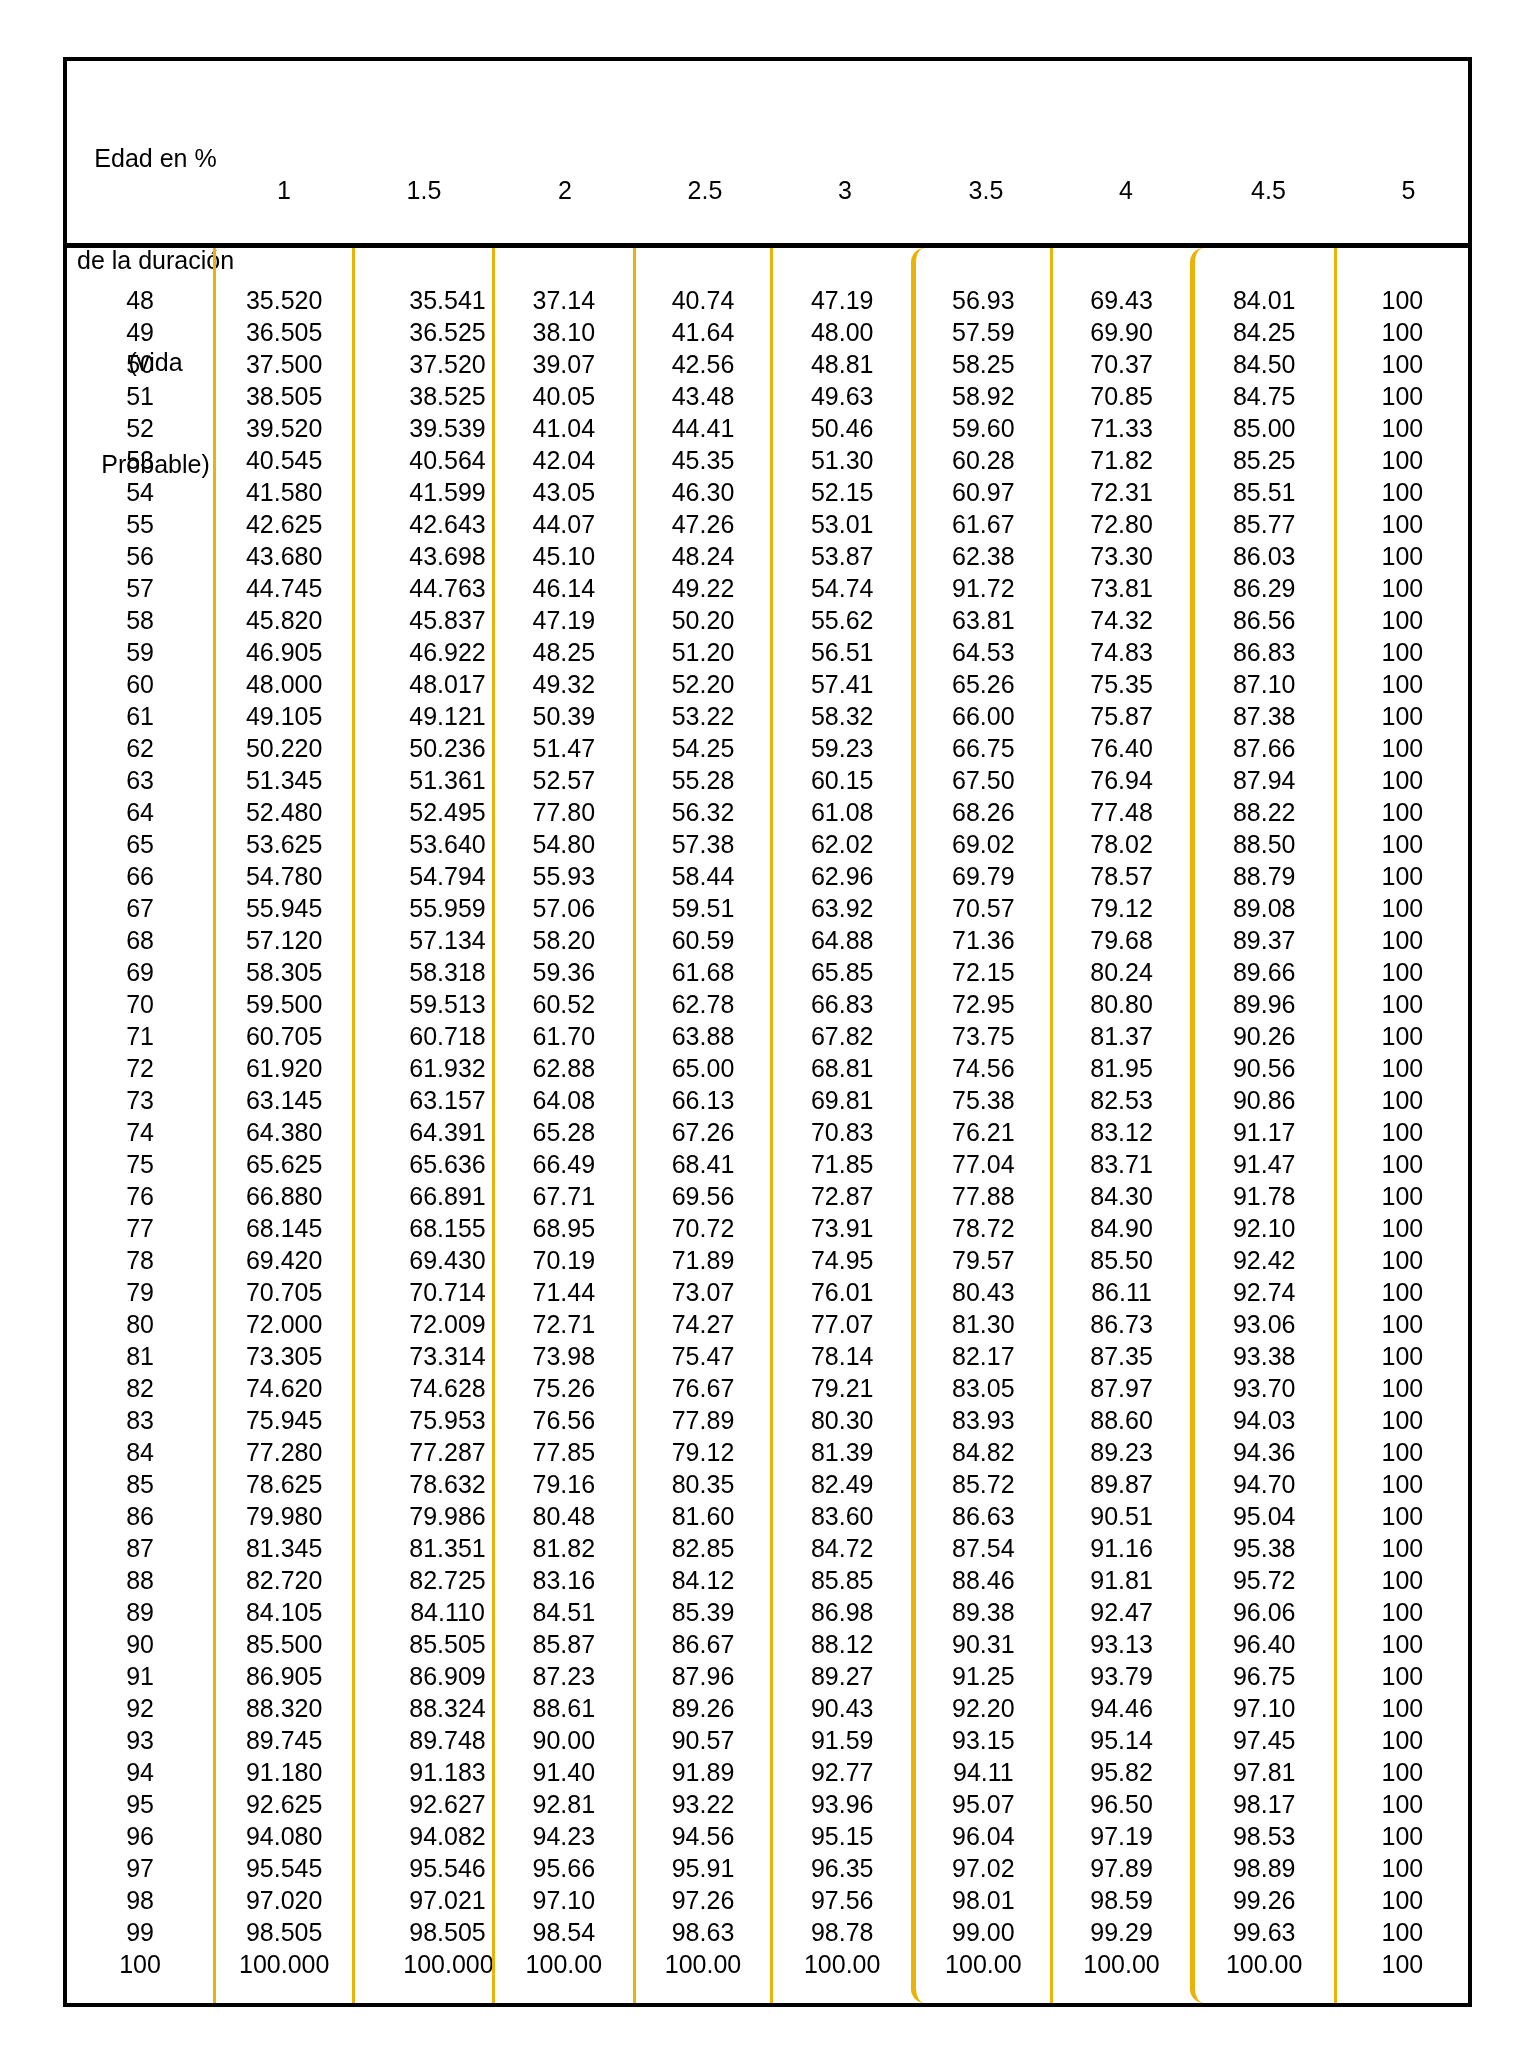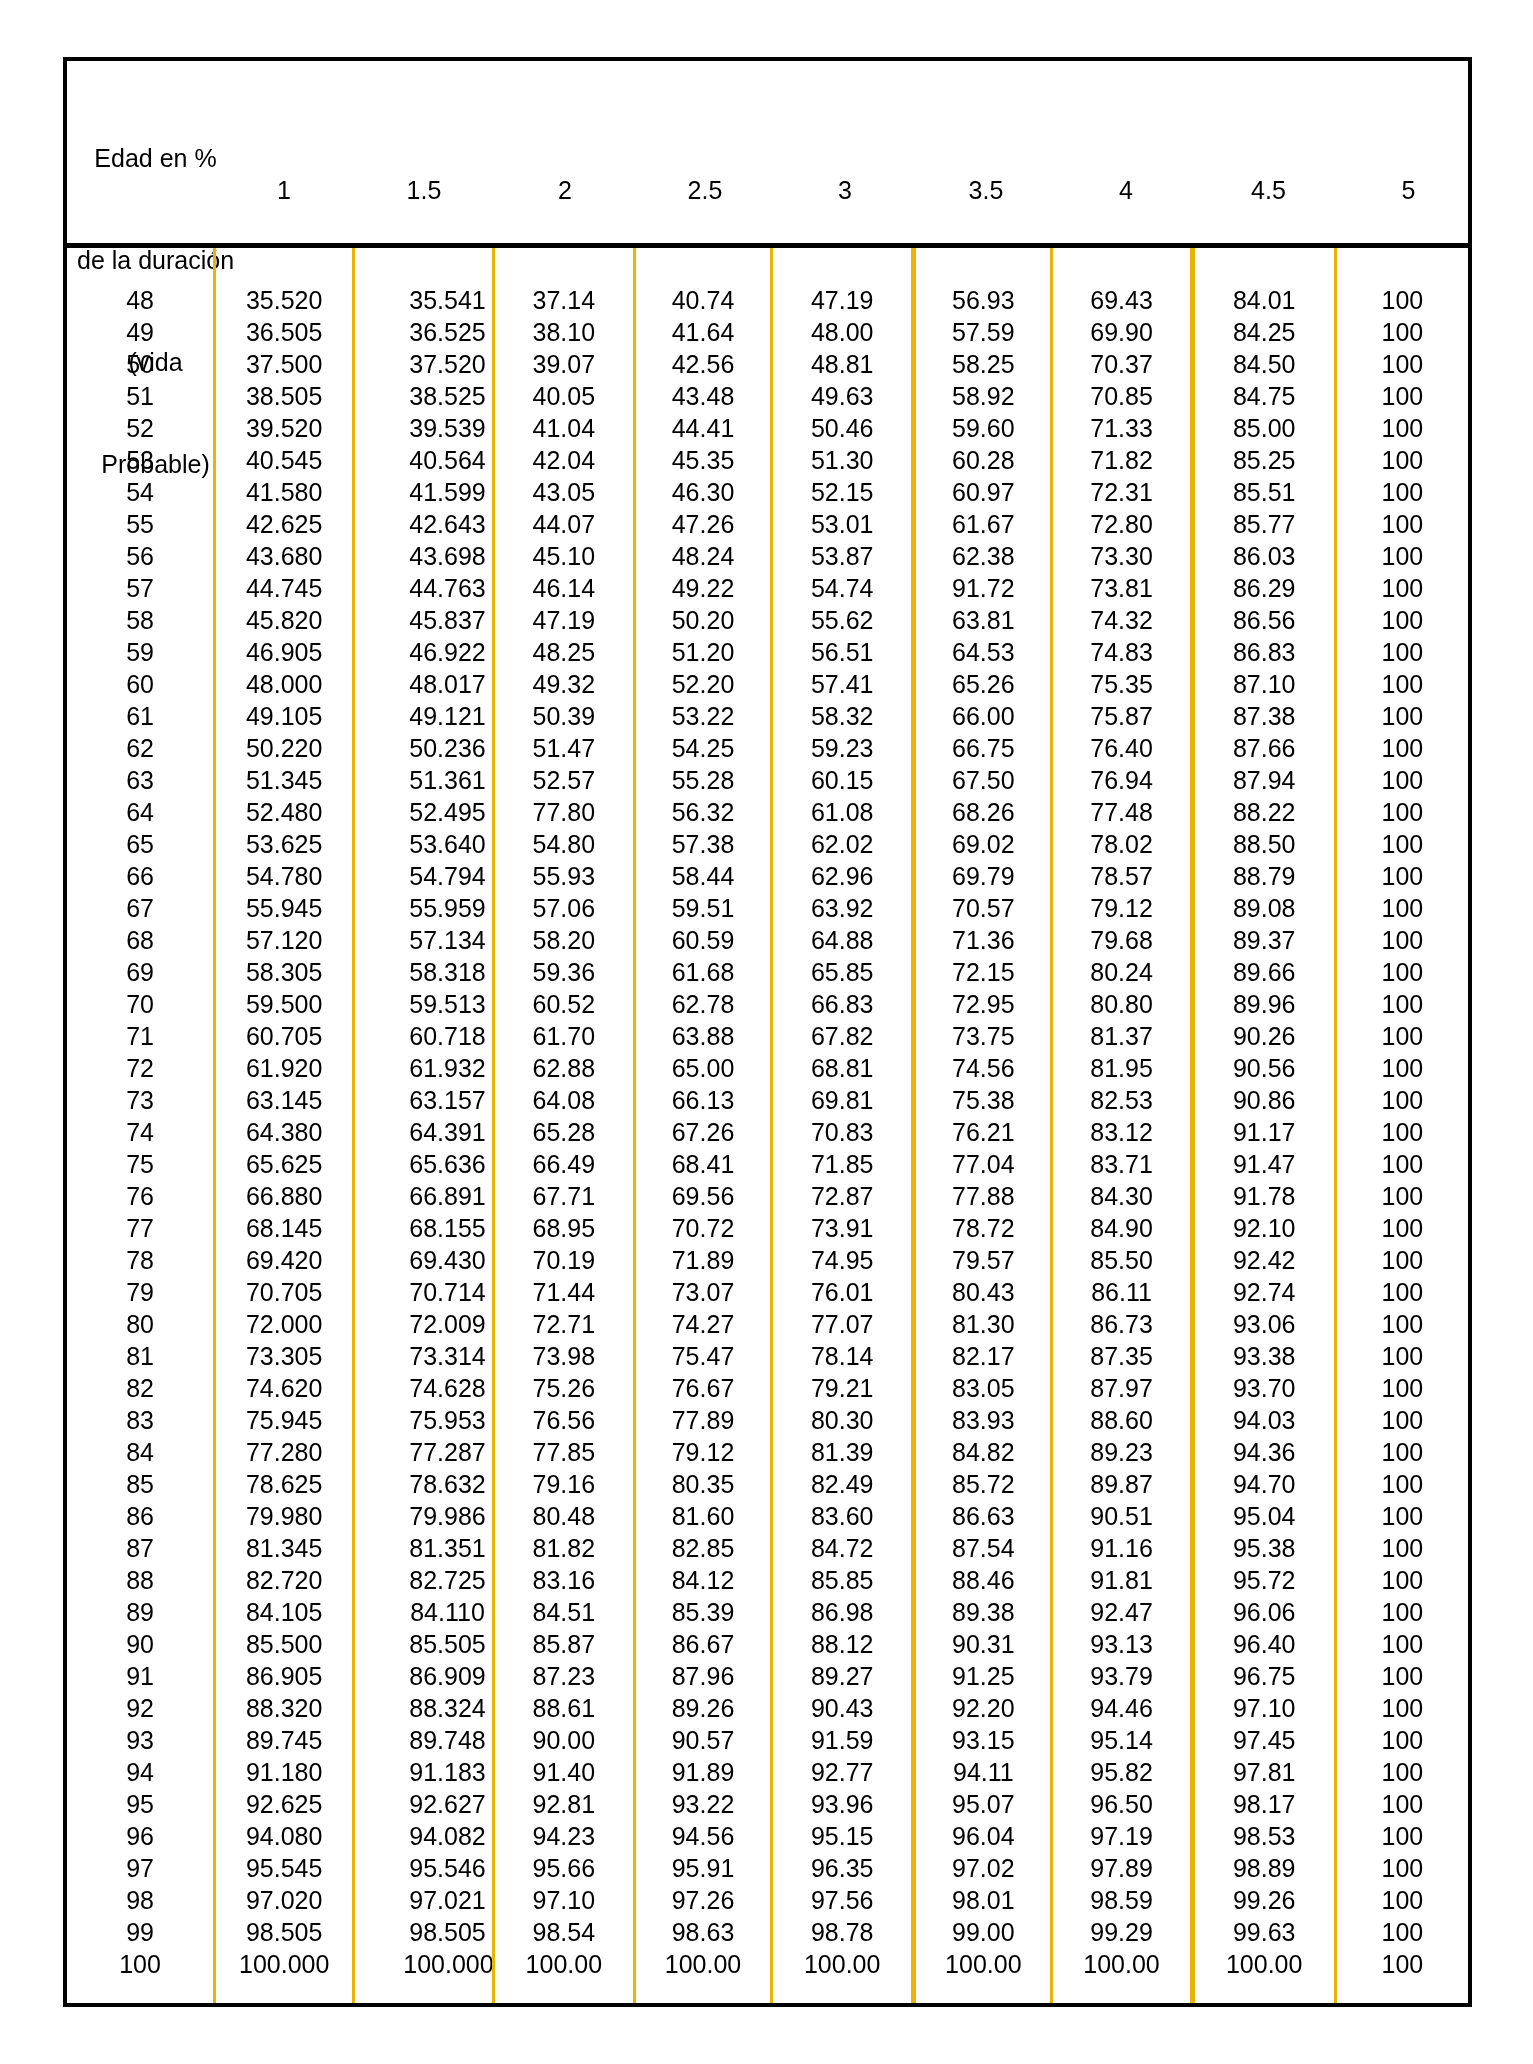--- a/index.html
+++ b/index.html
@@ -75,20 +75,21 @@
   .tcol {
     box-sizing: border-box;
     padding-top: 36px;
     overflow: hidden;
   }
   .tcol + .tcol {
     border-left: 3px solid #eab308;
   }
   .tcol.thick-sep {
     border-left-width: 5px;
+    border-radius: 14px;
   }
   .tcol .cell {
     height: 32px;
     line-height: 32px;
     font-size: 25px;
     text-align: center;
     white-space: nowrap;
   }
 </style>
 </head>

